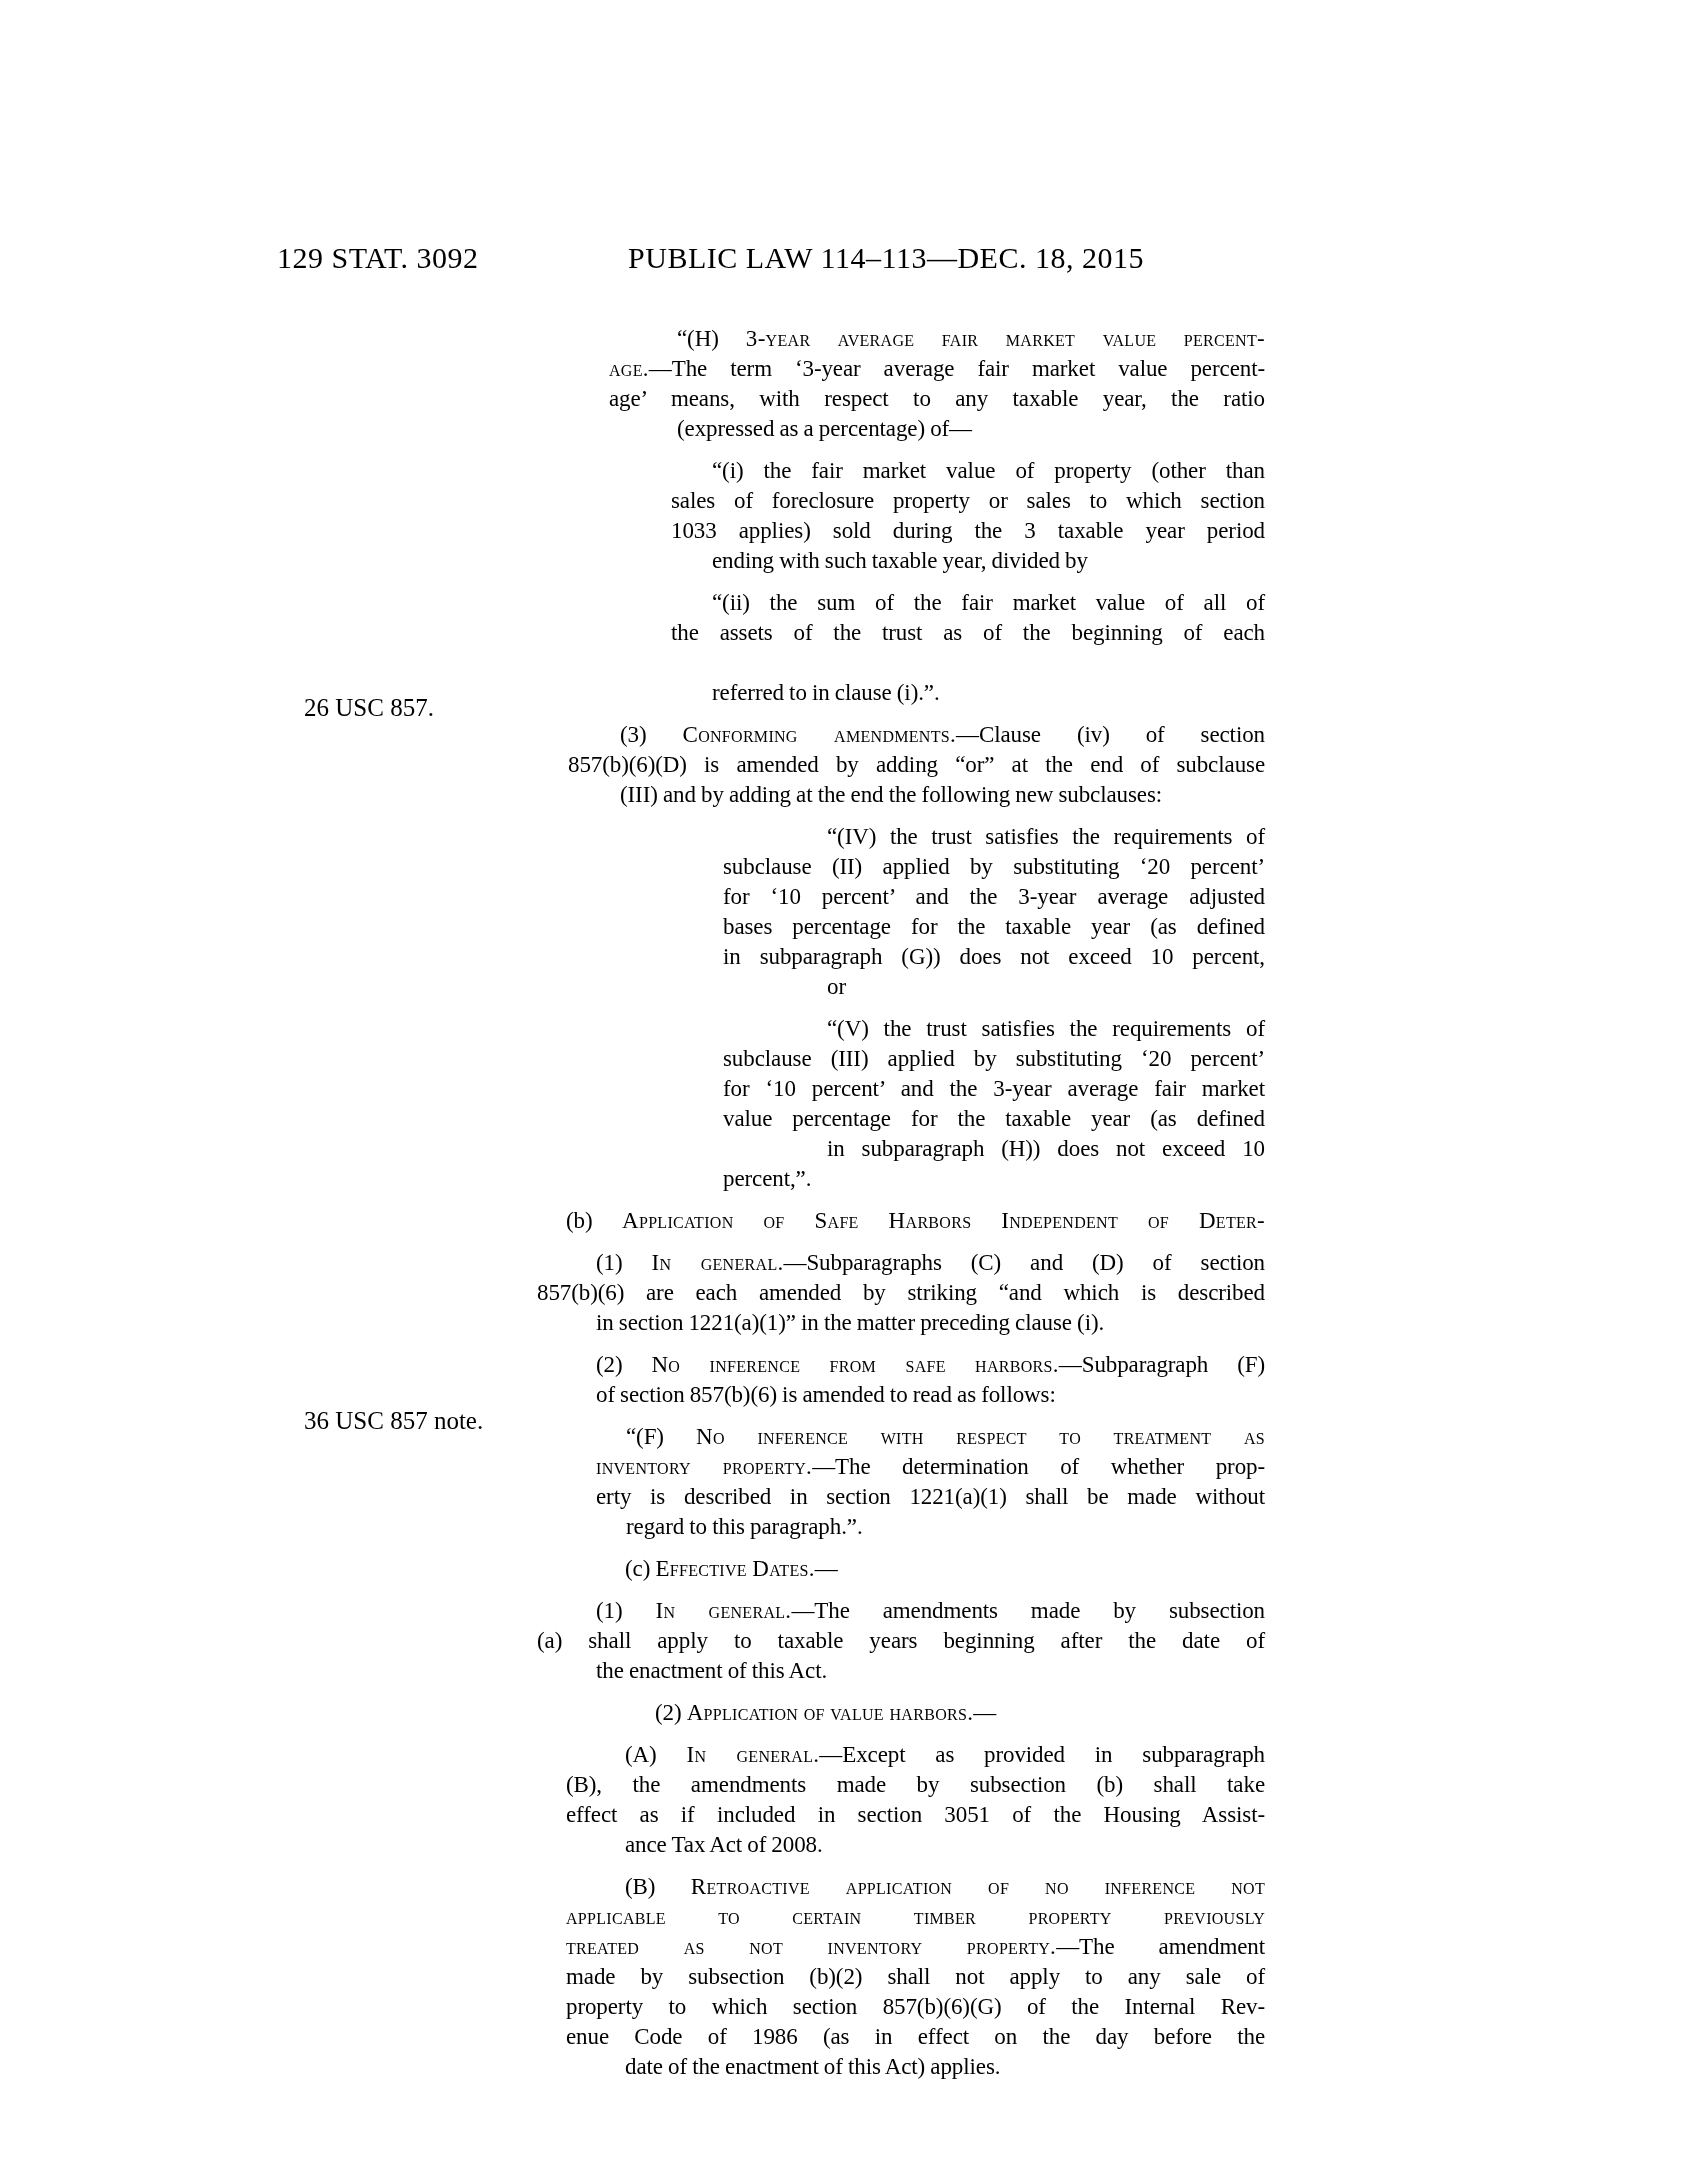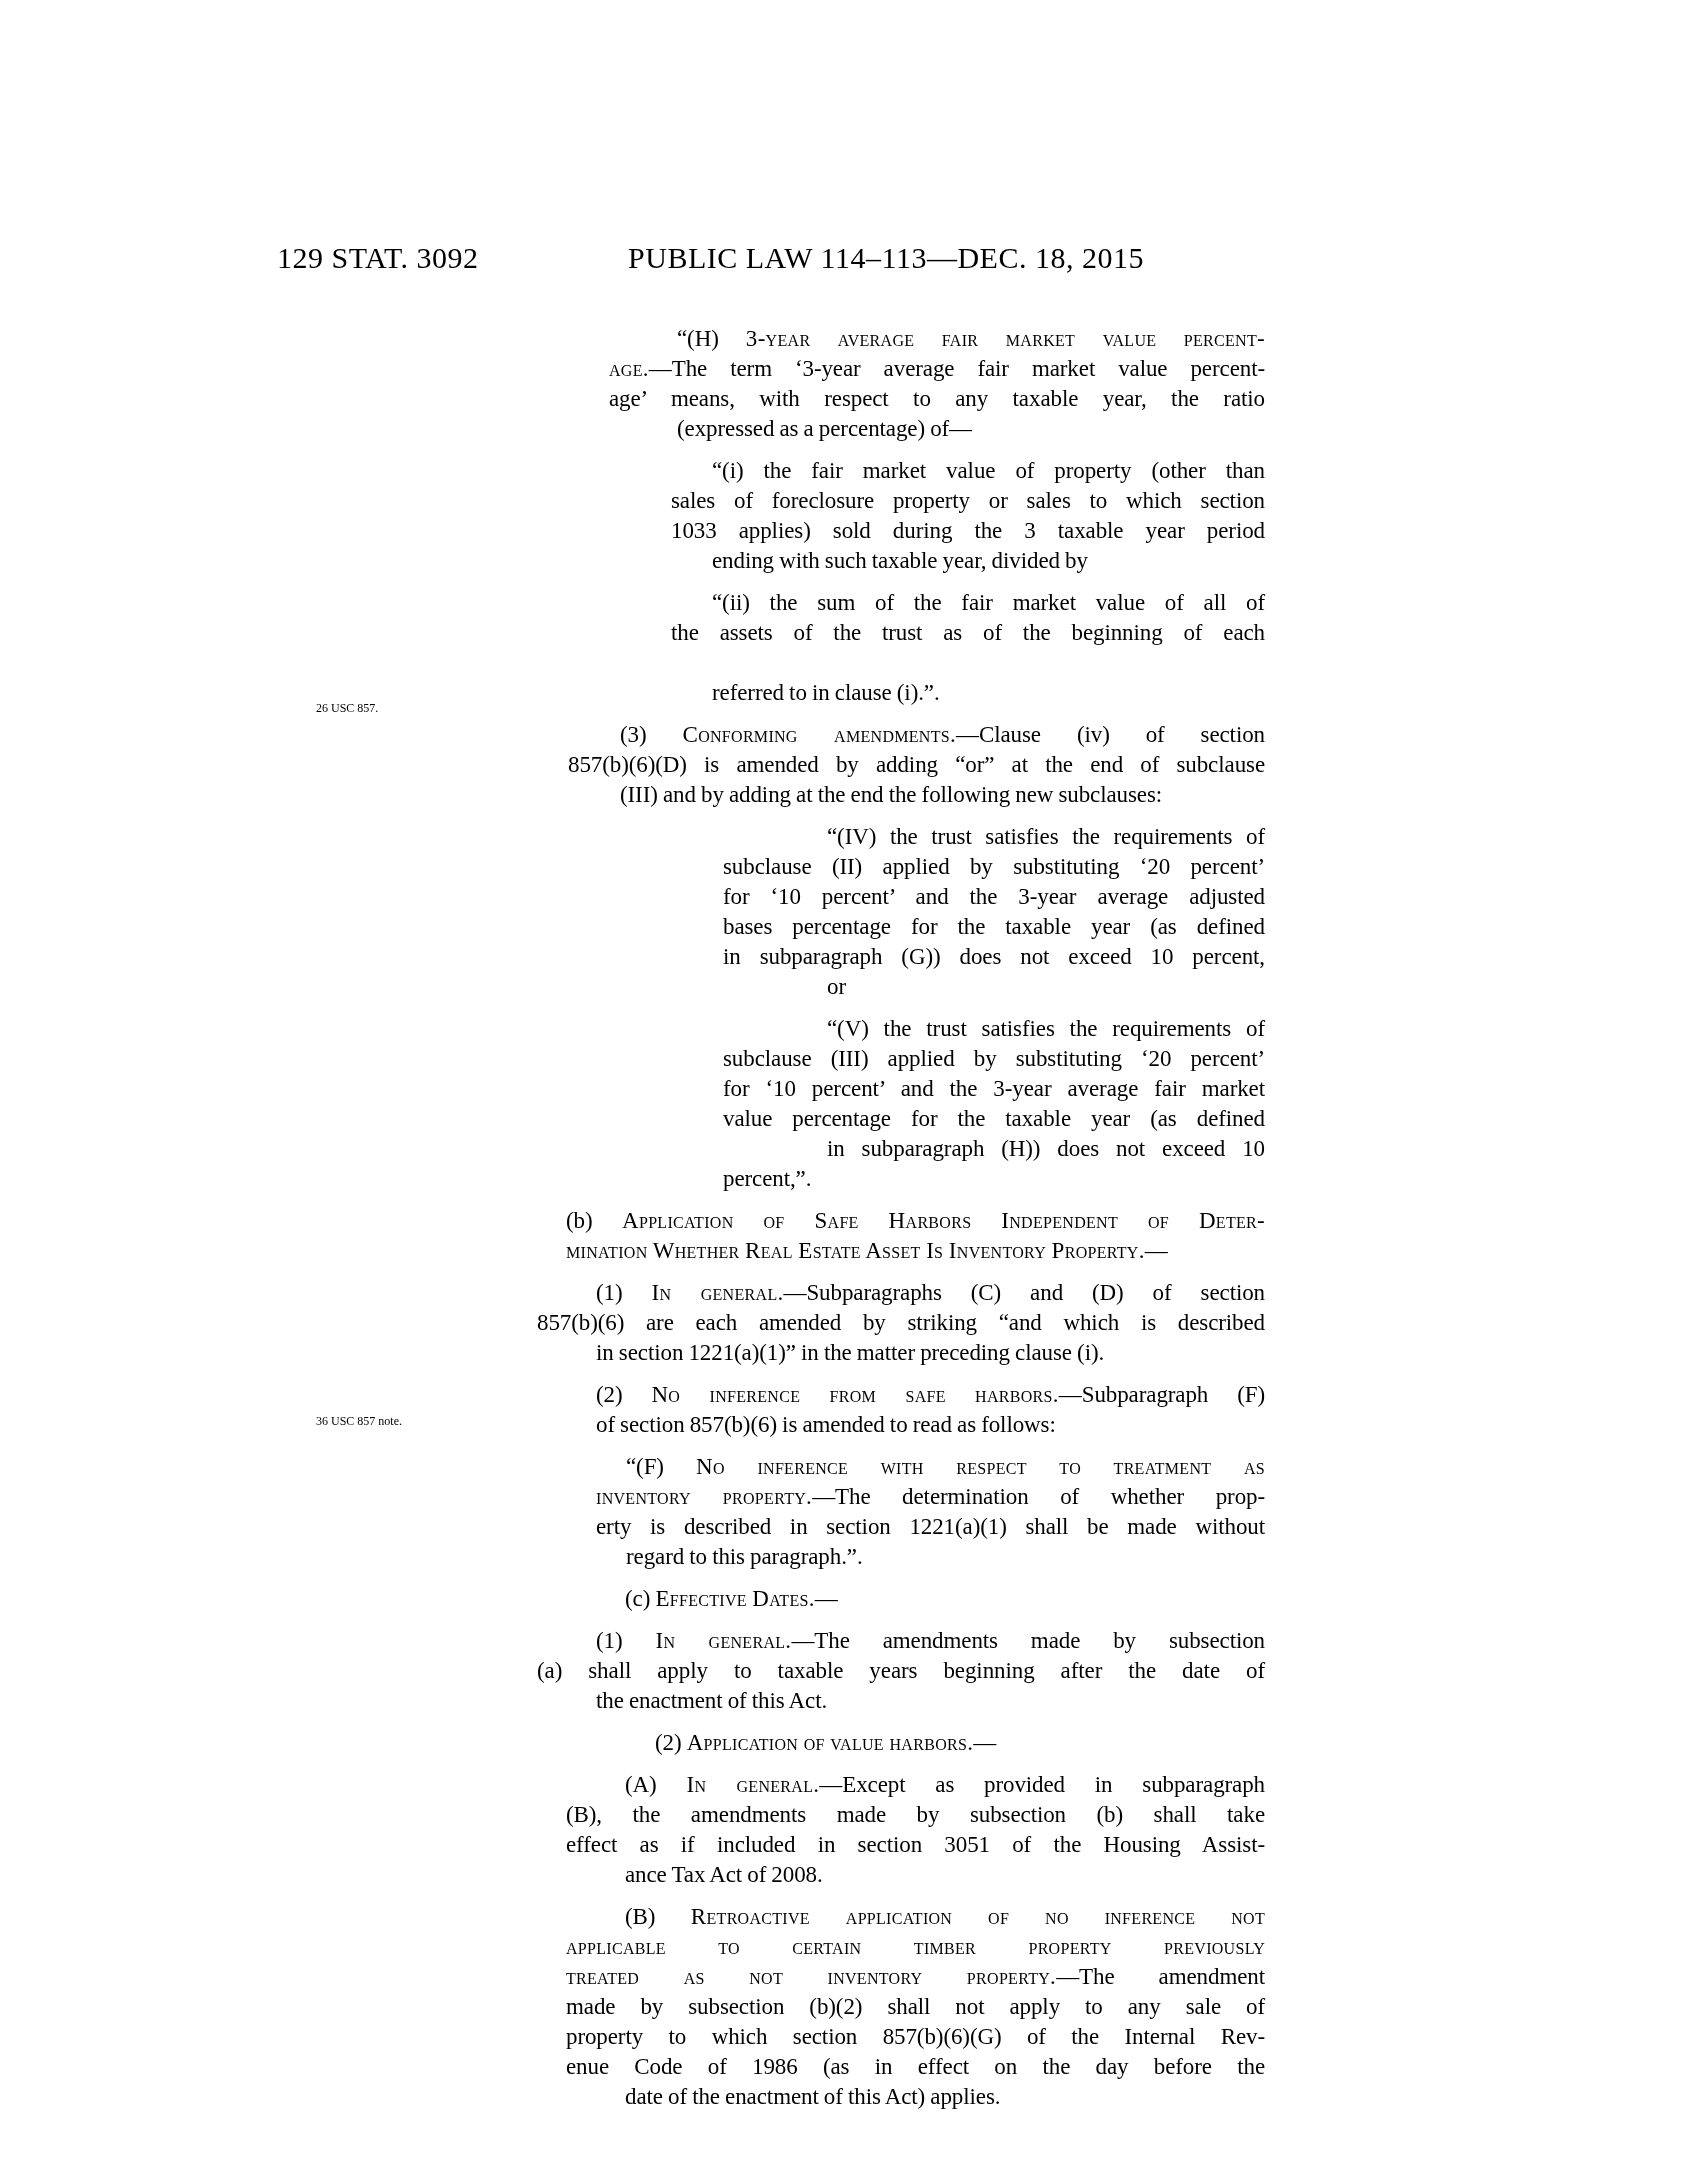--- a/index.html
+++ b/index.html
@@ -5,21 +5,21 @@
   html,body{margin:0;padding:0;}
   body{
     width:1683px;height:2178px;background:#ffffff;position:relative;
     font-family:"Liberation Serif","DejaVu Serif",serif;color:#000;
     overflow:hidden;
   }
   .page{position:absolute;inset:0;}
   .running-head{position:absolute;top:241px;left:0;width:1532px;height:40px;font-size:30px;}
   .folio{position:absolute;left:277px;top:0;letter-spacing:0.5px;}
   .law-line{position:absolute;left:495px;top:0;width:782px;text-align:center;letter-spacing:0.5px;}
-  .margin-note{position:absolute;left:316px;font-size:12px;line-height:22px;white-space:nowrap;}
+  .margin-note{position:absolute;left:304px;font-size:25px;line-height:22px;white-space:nowrap;}
   .note-1{top:697px;}
   .note-2{top:1410px;}
   .body-col{
     position:absolute;left:495px;top:312px;width:782px;
     font-size:23px;line-height:30px;
     word-spacing:-0.5px;letter-spacing:-0.1px;
   }
   .para{
     margin:12px;text-align:justify;text-align-last:justify;
     -moz-text-align-last:justify;
@@ -49,21 +49,21 @@
   <div class="margin-note note-1">26 USC 857.</div>
   <div class="margin-note note-2">36 USC 857 note.</div>
 
   <div class="body-col">
     <p class="para lvl-qsub"><span>“(H) </span><span class="sc">3-year average fair market value percent-</span><br><span class="sc">age.</span><span>—The term ‘3-year average fair market value percent-</span><br><span>age’ means, with respect to any taxable year, the ratio</span><br><span class="ll"><span>(expressed as a percentage) of—</span></span></p>
     <p class="para lvl-qcl"><span>“(i) the fair market value of property (other than</span><br><span>sales of foreclosure property or sales to which section</span><br><span>1033 applies) sold during the 3 taxable year period</span><br><span class="ll"><span>ending with such taxable year, divided by</span></span></p>
     <p class="para lvl-qcl"><span>“(ii) the sum of the fair market value of all of</span><br><span>the assets of the trust as of the beginning of each</span><br><br><span class="ll"><span>referred to in clause (i).”.</span></span></p>
     <p class="para lvl-p3"><span>(3) </span><span class="sc">Conforming amendments.</span><span>—Clause (iv) of section</span><br><span>857(b)(6)(D) is amended by adding “or” at the end of subclause</span><br><span class="ll"><span>(III) and by adding at the end the following new subclauses:</span></span></p>
     <p class="para lvl-qsc"><span>“(IV) the trust satisfies the requirements of</span><br><span>subclause (II) applied by substituting ‘20 percent’</span><br><span>for ‘10 percent’ and the 3-year average adjusted</span><br><span>bases percentage for the taxable year (as defined</span><br><span>in subparagraph (G)) does not exceed 10 percent,</span><br><span class="ll"><span>or</span></span></p>
     <p class="para lvl-qsc"><span>“(V) the trust satisfies the requirements of</span><br><span>subclause (III) applied by substituting ‘20 percent’</span><br><span>for ‘10 percent’ and the 3-year average fair market</span><br><span>value percentage for the taxable year (as defined</span><br><span class="ll"><span>in subparagraph (H)) does not exceed 10 percent,”.</span></span></p>
-    <p class="para lvl-sub"><span>(b) </span><span class="sc">Application of Safe Harbors Independent of Deter-</span><br><span class="ll"><span class="sc">mination Whether Real Estate Asset Is Inventory Property.</span><span>—</span></span></p>
+    <p class="para lvl-sub"><span>(b) </span><span class="sc">Application of Safe Harbors Independent of Deter-</span><br></p>
     <p class="para lvl-p1"><span>(1) </span><span class="sc">In general.</span><span>—Subparagraphs (C) and (D) of section</span><br><span>857(b)(6) are each amended by striking “and which is described</span><br><span class="ll"><span>in section 1221(a)(1)” in the matter preceding clause (i).</span></span></p>
     <p class="para lvl-p1"><span>(2) </span><span class="sc">No inference from safe harbors.</span><span>—Subparagraph (F)</span><br><span class="ll"><span>of section 857(b)(6) is amended to read as follows:</span></span></p>
     <p class="para lvl-qF"><span>“(F) </span><span class="sc">No inference with respect to treatment as</span><br><span class="sc">inventory property.</span><span>—The determination of whether prop-</span><br><span>erty is described in section 1221(a)(1) shall be made without</span><br><span class="ll"><span>regard to this paragraph.”.</span></span></p>
     <p class="para lvl-sub"><span class="ll"><span>(c) </span><span class="sc">Effective Dates.</span><span>—</span></span></p>
     <p class="para lvl-p1"><span>(1) </span><span class="sc">In general.</span><span>—The amendments made by subsection</span><br><span>(a) shall apply to taxable years beginning after the date of</span><br><span class="ll"><span>the enactment of this Act.</span></span></p>
     <p class="para lvl-p1"><span class="ll"><span>(2) </span><span class="sc">Application of value harbors.</span><span>—</span></span></p>
     <p class="para lvl-p2"><span>(A) </span><span class="sc">In general.</span><span>—Except as provided in subparagraph</span><br><span>(B), the amendments made by subsection (b) shall take</span><br><span>effect as if included in section 3051 of the Housing Assist-</span><br><span class="ll"><span>ance Tax Act of 2008.</span></span></p>
     <p class="para lvl-p2"><span>(B) </span><span class="sc">Retroactive application of no inference not</span><br><span class="sc">applicable to certain timber property previously</span><br><span class="sc">treated as not inventory property.</span><span>—The amendment</span><br><span>made by subsection (b)(2) shall not apply to any sale of</span><br><span>property to which section 857(b)(6)(G) of the Internal Rev-</span><br><span>enue Code of 1986 (as in effect on the day before the</span><br><span class="ll"><span>date of the enactment of this Act) applies.</span></span></p>
   </div>
 

